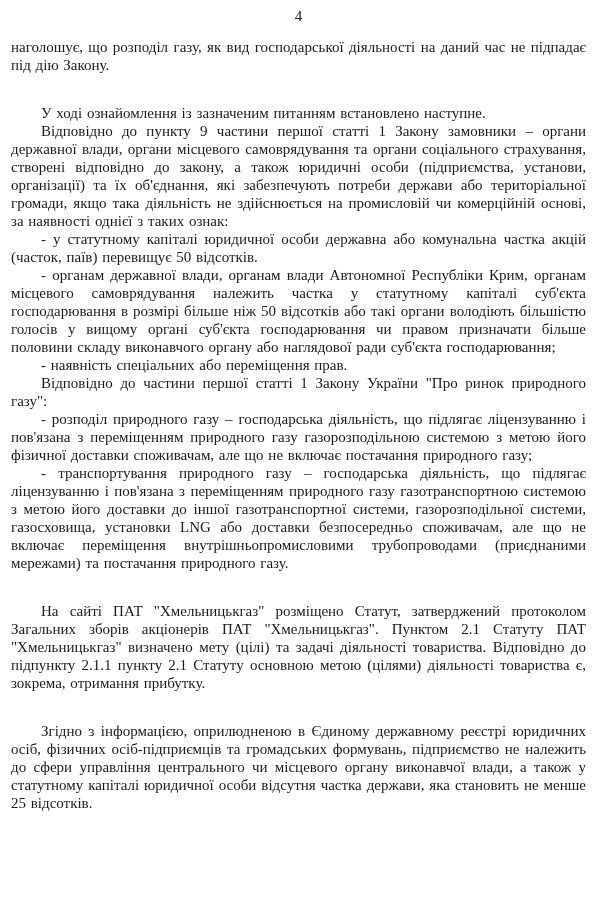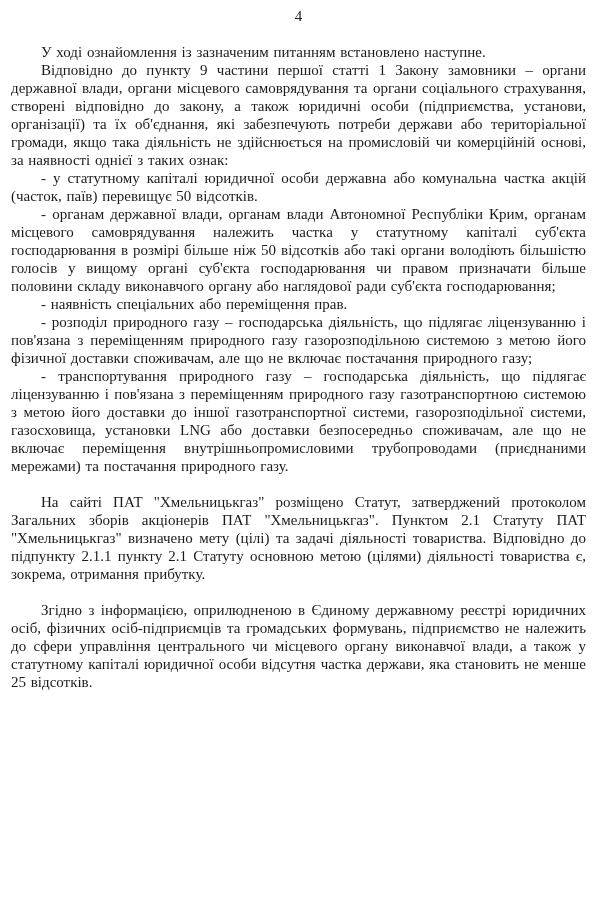--- a/index.html
+++ b/index.html
@@ -31,45 +31,47 @@
     line-height: 18px;
     text-align: justify;
     text-indent: 30px;
     word-spacing: 1px;
     color: #1b1b1b;
   }
   .doc-body p.cont {
     text-indent: 0;
   }
   .doc-body p.gap {
-    margin-top: 18px;
+    margin-top: 30px;
   }
 </style>
 </head>
 <body>
 
 <div class="page">
   <div class="page-number">4</div>
 
   <div class="doc-body">
+    <p class="cont">наголошує, що розподіл газу, як вид господарської діяльності на даний час не підпадає під дію Закону.</p>
 
     <p class="gap">У ході ознайомлення із зазначеним питанням встановлено наступне.</p>
 
     <p>Відповідно до пункту 9 частини першої статті 1 Закону замовники – органи державної влади, органи місцевого самоврядування та органи соціального страхування, створені відповідно до закону, а також юридичні особи (підприємства, установи, організації) та їх об'єднання, які забезпечують потреби держави або територіальної громади, якщо така діяльність не здійснюється на промисловій чи комерційній основі, за наявності однієї з таких ознак:</p>
 
 
 
     <p>- у статутному капіталі юридичної особи державна або комунальна частка акцій (часток, паїв) перевищує 50 відсотків.</p>
 
 
     <p>- органам державної влади, органам влади Автономної Республіки Крим, органам місцевого самоврядування належить частка у статутному капіталі суб'єкта господарювання в розмірі більше ніж 50 відсотків або такі органи володіють більшістю голосів у вищому органі суб'єкта господарювання чи правом призначати більше половини складу виконавчого органу або наглядової ради суб'єкта господарювання;</p>
 
     <p>- наявність спеціальних або переміщення прав.</p>
 
 
+    <p>Відповідно до частини першої статті 1 Закону України "Про ринок природного газу":</p>
 
     <p>- розподіл природного газу – господарська діяльність, що підлягає ліцензуванню і пов'язана з переміщенням природного газу газорозподільною системою з метою його фізичної доставки споживачам, але що не включає постачання природного газу;</p>
 
     <p>- транспортування природного газу – господарська діяльність, що підлягає ліцензуванню і пов'язана з переміщенням природного газу газотранспортною системою з метою його доставки до іншої газотранспортної системи, газорозподільної системи, газосховища, установки LNG або доставки безпосередньо споживачам, але що не включає переміщення внутрішньопромисловими трубопроводами (приєднаними мережами) та постачання природного газу.</p>
 
     <p class="gap">На сайті ПАТ "Хмельницькгаз" розміщено Статут, затверджений протоколом Загальних зборів акціонерів ПАТ "Хмельницькгаз". Пунктом 2.1 Статуту ПАТ "Хмельницькгаз" визначено мету (цілі) та задачі діяльності товариства. Відповідно до підпункту 2.1.1 пункту 2.1 Статуту основною метою (цілями) діяльності товариства є, зокрема, отримання прибутку.</p>
 
     <p class="gap">Згідно з інформацією, оприлюдненою в Єдиному державному реєстрі юридичних осіб, фізичних осіб-підприємців та громадських формувань, підприємство не належить до сфери управління центрального чи місцевого органу виконавчої влади, а також у статутному капіталі юридичної особи відсутня частка держави, яка становить не менше 25 відсотків.</p>
   </div>
 </div>

